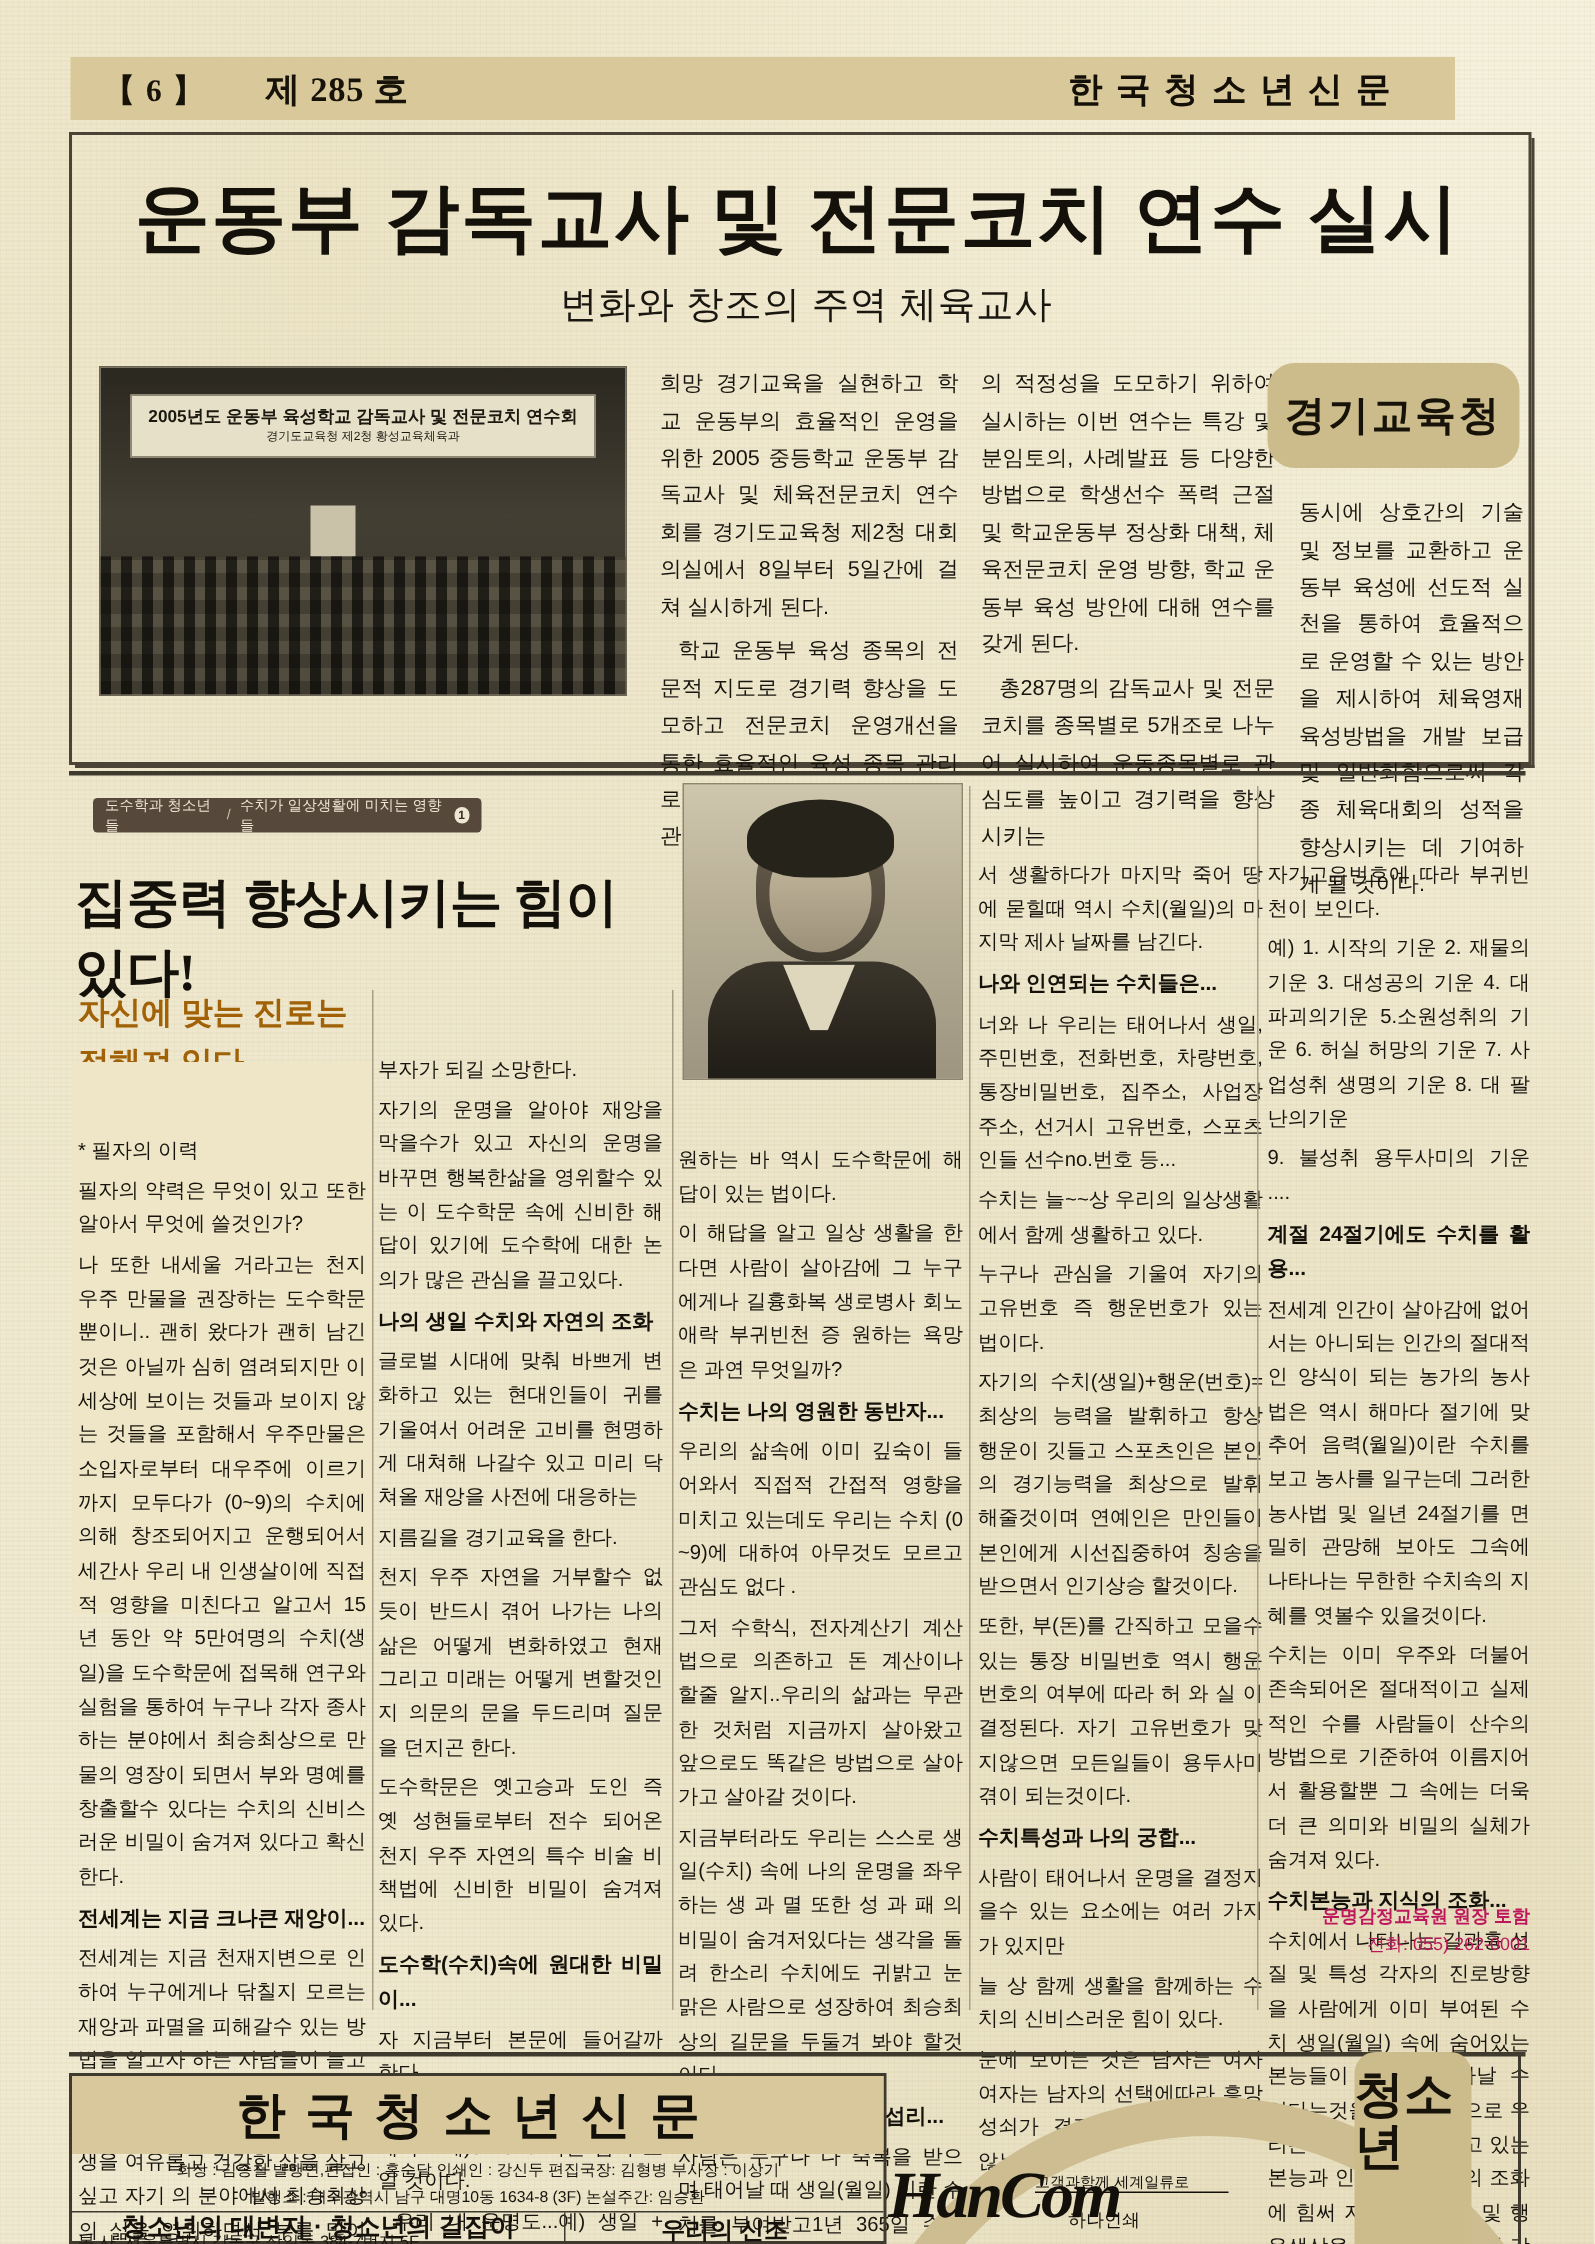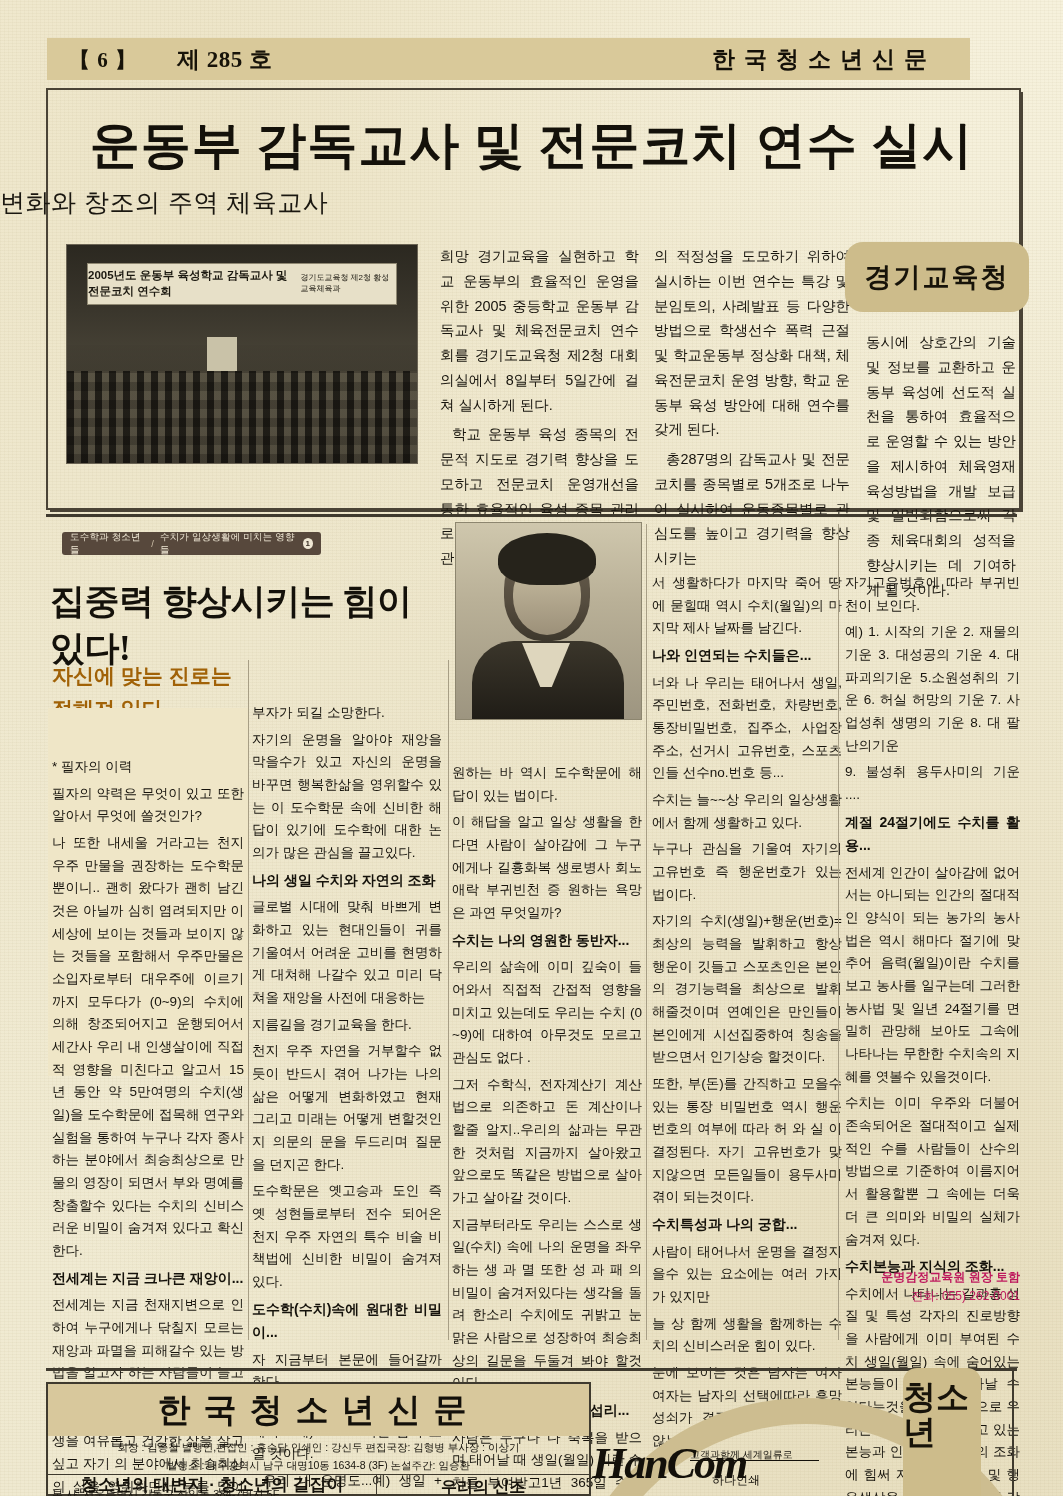--- a/index.html
+++ b/index.html
@@ -63,35 +63,35 @@
     position:absolute;left:46px;width:971px;height:3px;background:#3f3a2e;
   }
 
   
   .headline{
     position:absolute;left:0;right:0;top:112px;text-align:center;
     font-size:50px;font-weight:700;letter-spacing:1px;color:#14110a;
     font-family:"Liberation Serif","DejaVu Serif",serif;
   }
   .subhead{
-    position:absolute;left:0;right:0;top:186px;text-align:left;
+    position:absolute;left:12px;right:0;top:186px;text-align:center;
     font-size:25px;font-weight:400;color:#1a1710;letter-spacing:.5px;
   }
 
   
   .photo{
     position:absolute;left:66px;top:244px;width:350px;height:218px;
     border:1px solid #6b6454;
     background:linear-gradient(180deg,#2b2820 0%,#3a362c 30%,#4b4639 58%,#6d6757 100%);
     overflow:hidden;
   }
   .photo .banner{
     position:absolute;left:20px;top:18px;right:20px;height:40px;
     background:#e7e0c8;color:#1b1810;font-size:11.5px;font-weight:700;
-    display:flex;align-items:center;justify-content:flex-start;
+    display:flex;flex-direction:column;align-items:center;justify-content:center;
     line-height:1.35;border:1px solid #8f8872;
   }
   .photo .banner .b2{font-size:8px;font-weight:400;}
   .photo .stage{
     position:absolute;left:0;right:0;bottom:0;height:118px;
     background:linear-gradient(180deg,rgba(60,56,46,.2),rgba(30,28,22,.85));
   }
   .photo .podium{
     position:absolute;left:140px;top:92px;width:30px;height:34px;
     background:#c9c2a8;
@@ -109,21 +109,21 @@
     color:#17140d;word-break:break-all;
   }
   .col p{margin:0 0 5px 0;text-indent:0;}
   .col p.ind{text-indent:12px;}
 
   .a1c2{left:440px;top:244px;width:199px;}
   .a1c3{left:654px;top:244px;width:196px;}
   .a1c4{left:866px;top:330px;width:150px;}
 
   .badge{
-    position:absolute;left:845px;top:242px;width:184px;height:70px;
+    position:absolute;left:845px;top:242px;width:168px;height:70px;
     background:#cdbc8b;border-radius:18px;
     display:flex;align-items:center;justify-content:center;
     font-size:27px;font-weight:700;letter-spacing:2px;color:#171309;
     font-family:"Liberation Serif","DejaVu Serif",serif;
   }
 
   
   .crumb{
     position:absolute;left:62px;top:532px;width:259px;height:23px;
     background:#57483c;border-radius:3px;

